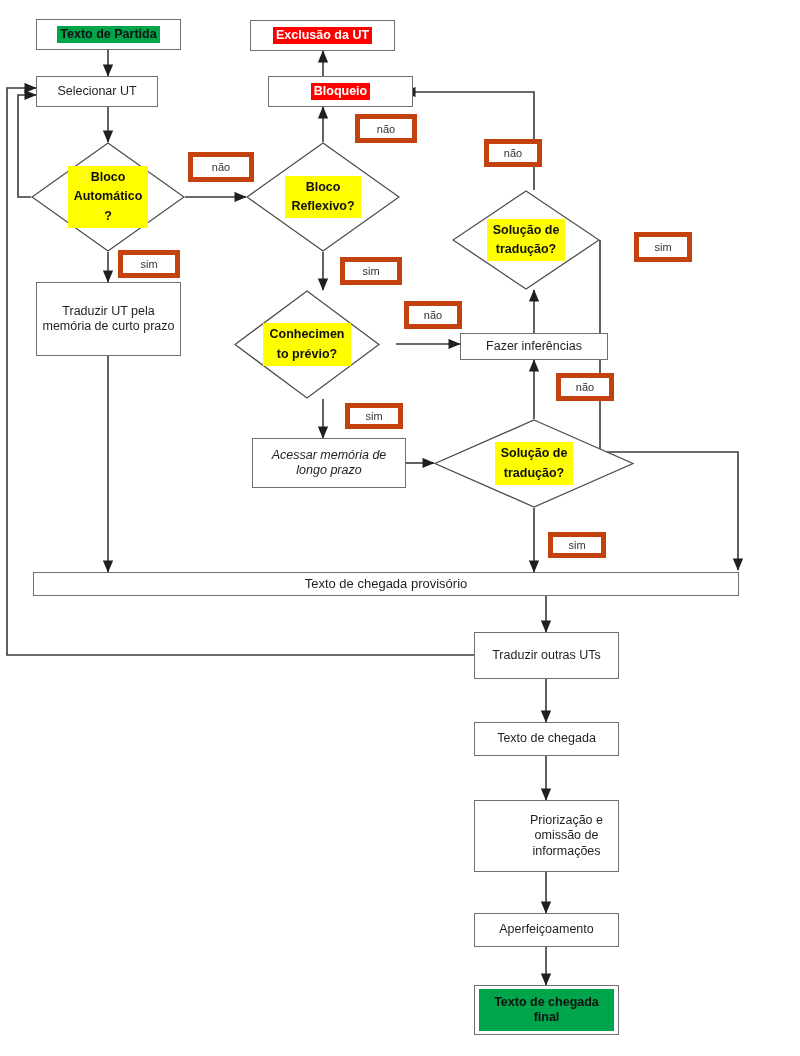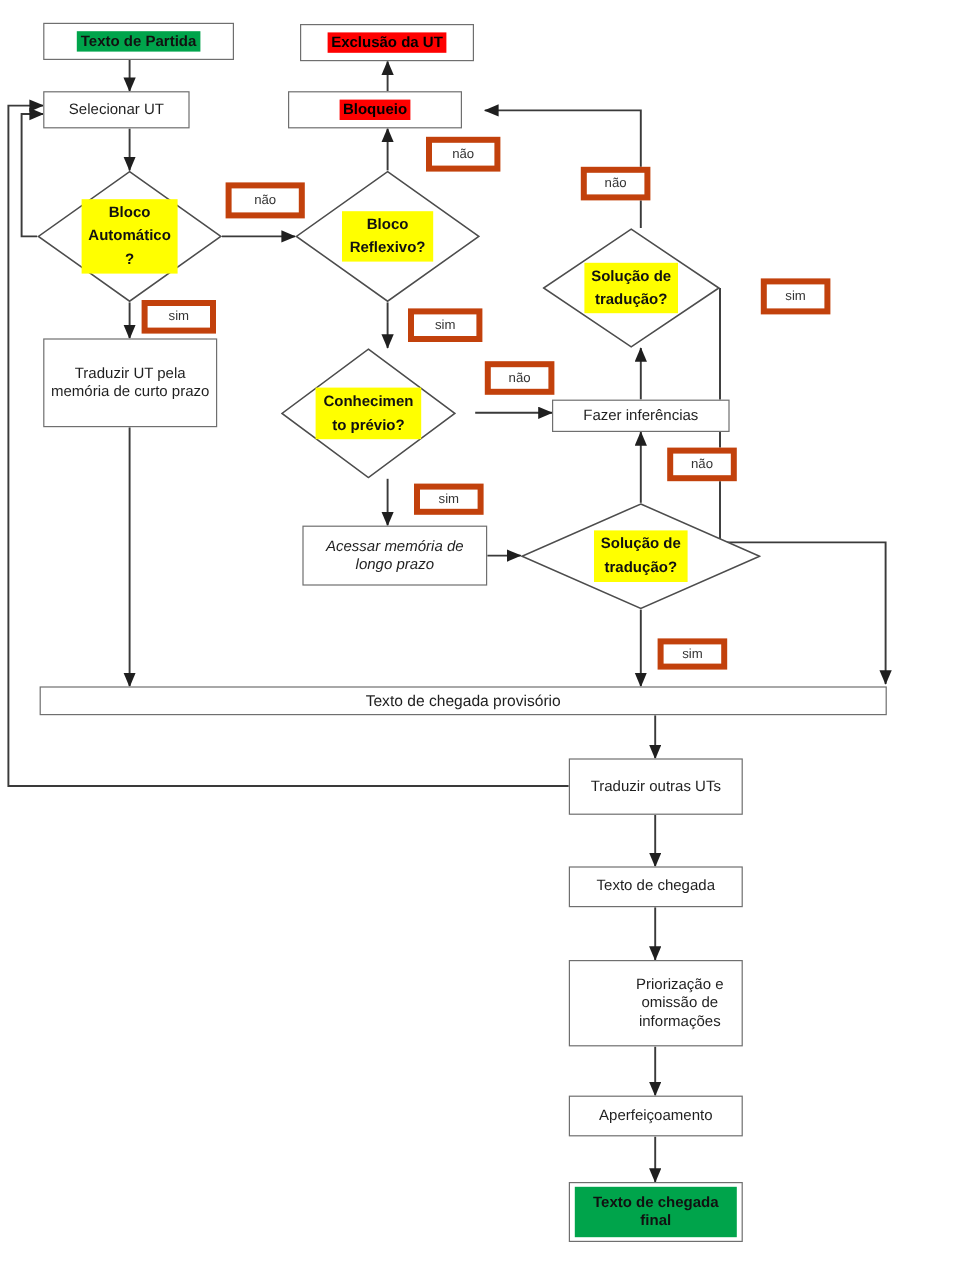--- a/index.html
+++ b/index.html
@@ -31,21 +31,21 @@
     line-height:1.22;
     font-size:12.5px;
     color:#1f1f1f;
     z-index:3;
   }
   .node .inner{
     display:block;
     padding:1px 3px;
   }
   .hl-green .inner{background:#00a44b;color:#111;font-weight:700;}
-  .hl-red   .inner{background:#fe0000;color:#000000;font-weight:700;}
+  .hl-red   .inner{background:#fe0000;color:#ffffff;font-weight:700;}
   .fill .inner{width:100%;height:100%;display:flex;align-items:center;justify-content:center;}
 
   .label{
     position:absolute;
     box-sizing:border-box;
     border:5px solid #c2410c;
     background:#ffffff;
     display:flex;align-items:center;justify-content:center;
     font-size:11px;
     color:#333;
@@ -129,33 +129,33 @@
       <path d="M546,679 L546,722" marker-end="url(#ah)"></path>
 
       <path d="M546,756 L546,800" marker-end="url(#ah)"></path>
 
       <path d="M546,872 L546,913" marker-end="url(#ah)"></path>
 
       <path d="M546,947 L546,985" marker-end="url(#ah)"></path>
     </g>
   </svg>
 
-  <div class="node hl-green" style="left:36px;top:19px;width:159px;height:31px;">
+  <div class="node hl-green" style="left:36px;top:19px;width:145px;height:31px;">
     <span class="inner">Texto de Partida</span>
   </div>
 
   <div class="node" style="left:36px;top:76px;width:122px;height:31px;">
     <span class="inner">Selecionar UT</span>
   </div>
 
   <div class="node hl-red" style="left:250px;top:20px;width:145px;height:31px;">
     <span class="inner">Exclusão da UT</span>
   </div>
 
-  <div class="node hl-red" style="left:240px;top:76px;width:145px;height:31px;">
+  <div class="node hl-red" style="left:268px;top:76px;width:145px;height:31px;">
     <span class="inner">Bloqueio</span>
   </div>
 
   <div class="diamond" style="left:31px;top:142px;width:154px;height:110px;">
     <svg width="154" height="110" viewBox="0 0 154 110">
       <polygon points="77,1 153,55 77,109 1,55" fill="#ffffff" stroke="#4d4d4d" stroke-width="1.3"></polygon>
     </svg>
     <div class="dtext">
       <span>
         <span>Bloco</span><br>

